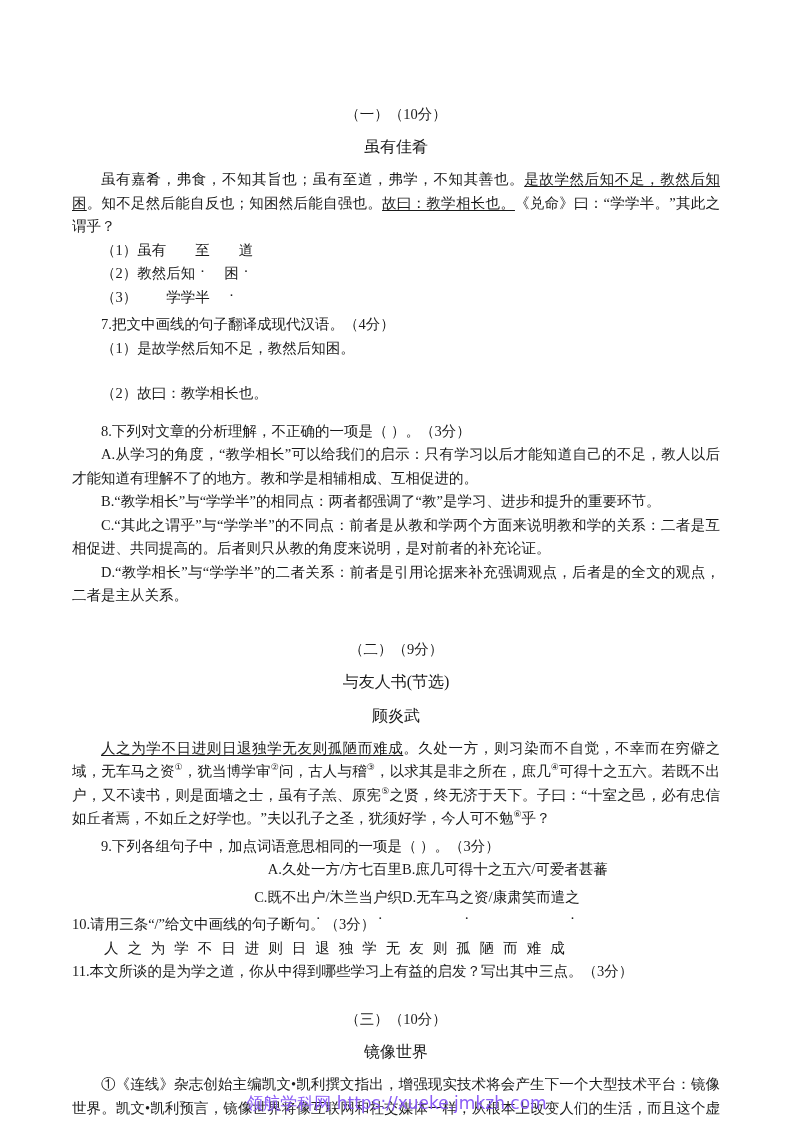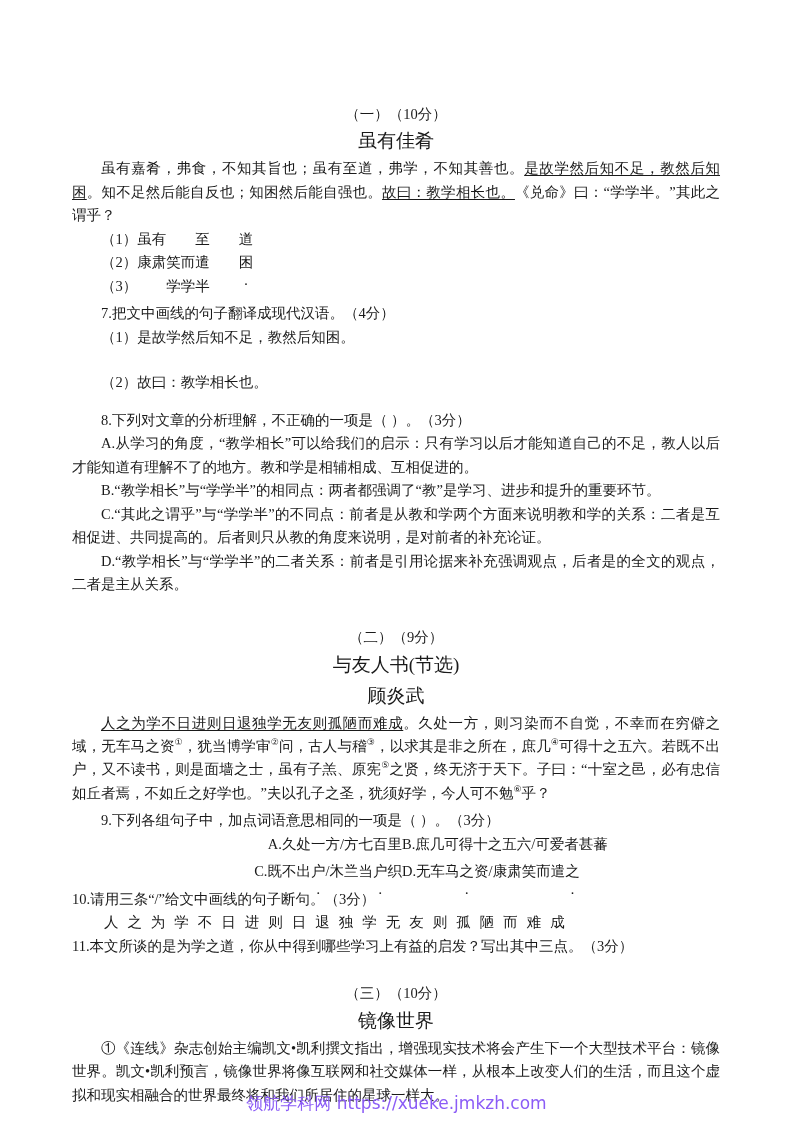--- a/index.html
+++ b/index.html
@@ -30,23 +30,23 @@
     width: 648px;
   }
   .ctr {
     text-align: center;
     font-size: 14.5px;
     line-height: 1.62;
     margin: 0;
   }
   .ctr-title {
     text-align: center;
-    font-size: 19px;
+    font-size: 16px;
     line-height: 1.62;
-    margin: 0;
+    margin: 8px;
     font-weight: normal;
   }
   .para {
     font-size: 14.5px;
     line-height: 1.62;
     margin: 0;
     text-align: justify;
     text-justify: inter-ideograph;
   }
   .indent2 {
@@ -119,21 +119,21 @@
   <div class="content">
 
     <p class="ctr">（一）（10分）</p>
     <p class="ctr-title">虽有佳肴</p>
 
     <p class="para indent2"><span>虽有嘉肴，弗食，不知其旨也；虽有至道，弗学，不知其善也。</span><u class="ul">是故学然后知不足，教然后知困</u><span>。知不足然后能自反也；知困然后能自强也。</span><u class="ul">故曰：教学相长也。</u><span>《兑命》曰：“学学半。”其此之谓乎？</span></p>
 
 
     <p class="para indent2"><span>（1）</span><span>虽有</span><span class="emph">至</span><span class="emph">道</span></p>
 
-    <p class="para indent2"><span>（2）</span><span>康肃笑而遣</span><span class="emph">困</span></p>
+    <p class="para indent2"><span>（2）</span><span>教然后知</span><span class="emph">困</span></p>
 
     <p class="para indent2"><span>（3）</span><span class="emph">学</span><span>学半</span></p>
 
     <p class="para indent2 sp-before">7.把文中画线的句子翻译成现代汉语。（4分）</p>
     <p class="para indent2">（1）是故学然后知不足，教然后知困。</p>
     <div class="blankline"></div>
     <p class="para indent2">（2）故曰：教学相长也。</p>
 
     <div class="gap-md"></div>
 

